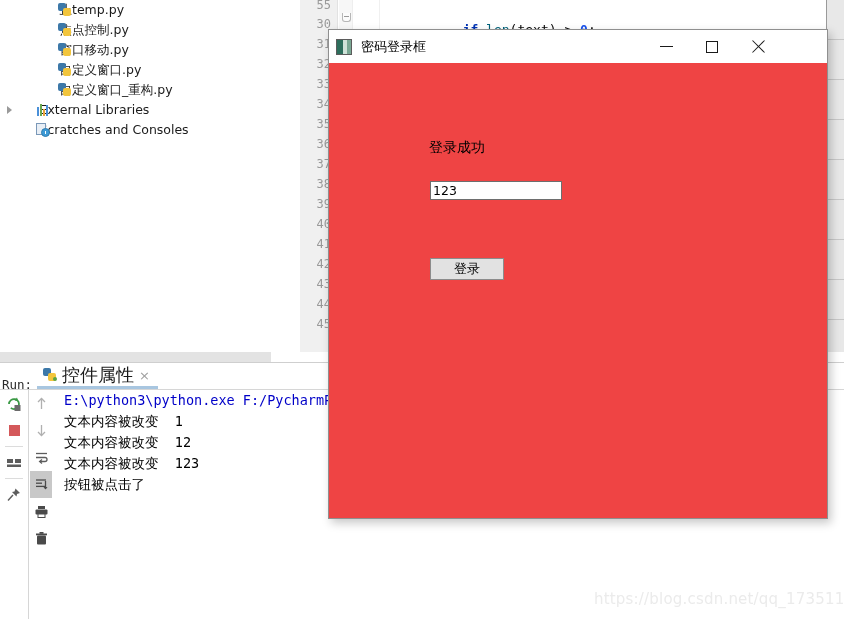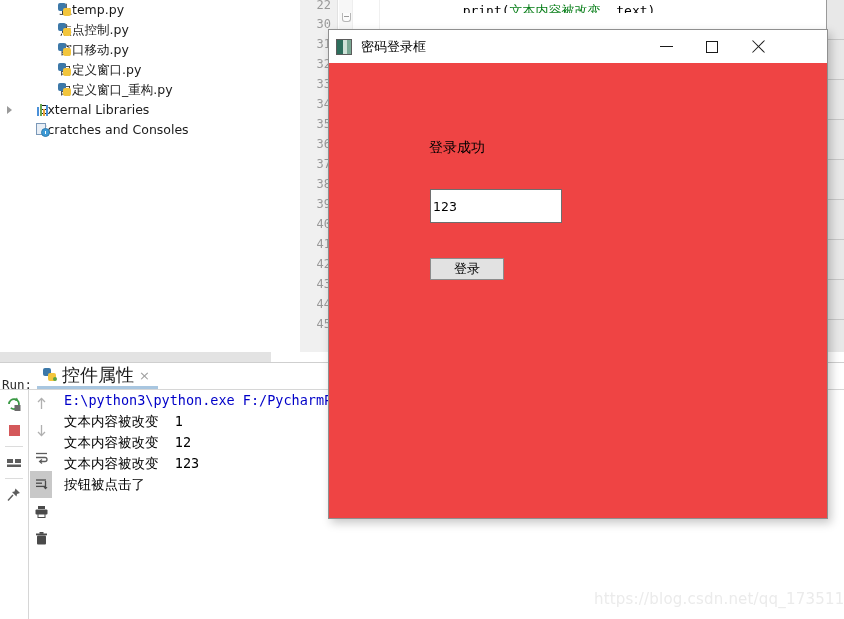--- a/index.html
+++ b/index.html
@@ -235,27 +235,27 @@
   #dlg-body {
     position: absolute; left: 0; top: 33px; right: 0; bottom: 0;
     background: #ef4444;
   }
   #dlg-status {
     position: absolute; left: 100px; top: 76px;
     font-size: 14px; color: #000000;
     font-family: "DejaVu Sans", "Liberation Sans", sans-serif;
   }
   #dlg-input {
-    position: absolute; left: 101px; top: 126px;
+    position: absolute; left: 101px; top: 118px;
     width: 132px; height: 19px;
     background: #ffffff;
     border: 1px solid #6e6e6e;
     font-size: 12.5px; color: #000000;
     font-family: "DejaVu Sans", "Liberation Sans", sans-serif;
-    padding: 16px 2px; line-height: 17px;
+    padding: 8px 2px; line-height: 17px;
     outline: none;
   }
   #dlg-button {
     position: absolute; left: 101px; top: 195px;
     width: 74px; height: 22px;
     background: #e2e2e2;
     border: 1px solid #8c8c8c;
     font-size: 13px; color: #000000;
     font-family: "DejaVu Sans", "Liberation Sans", sans-serif;
     display: flex; align-items: center; justify-content: center;
@@ -309,21 +309,21 @@
       <span class="tlabel mono">External Libraries</span>
     </div>
     <div class="tree-row tree-indent-root">
       <span class="ic scr-icon"><span class="pg"></span><span class="cl"></span></span>
       <span class="tlabel mono">Scratches and Consoles</span>
     </div>
   </div>
 
   <div id="editor-area">
     <div id="gutter">
-      <div class="lineno" style="height:14px;line-height:10px">22</div>
+      <div class="lineno" style="height:14px;line-height:10px">55</div>
       <div class="lineno">30</div>
       <div class="lineno">31</div>
       <div class="lineno">32</div>
       <div class="lineno">33</div>
       <div class="lineno">34</div>
       <div class="lineno">35</div>
       <div class="lineno">36</div>
       <div class="lineno">37</div>
       <div class="lineno">38</div>
       <div class="lineno">39</div>
@@ -331,23 +331,20 @@
       <div class="lineno">41</div>
       <div class="lineno">42</div>
       <div class="lineno">43</div>
       <div class="lineno">44</div>
       <div class="lineno">45</div>
     </div>
     <div id="fold-strip"></div>
     <div id="fold-marker"></div>
     <div id="marker-strip"></div>
     <div id="code-text">
-      <div class="codeline" style="height:13px;line-height:7px;overflow:hidden">
-        <span class="ccall">print(</span><span class="str">文本内容被改变</span><span class="ccall">, text)</span>
-      </div>
       <div class="codeline">
         <span class="kw">if </span><span class="fn">len</span><span class="pl">(text) </span><span class="pl">&gt; </span><span class="num">0</span><span class="pl">:</span>
       </div>
     </div>
     <div id="right-strip">
       <div class="rt-cell"></div>
       <div class="rt-cell"></div>
       <div class="rt-cell"></div>
       <div class="rt-cell"></div>
       <div class="rt-cell"></div>

